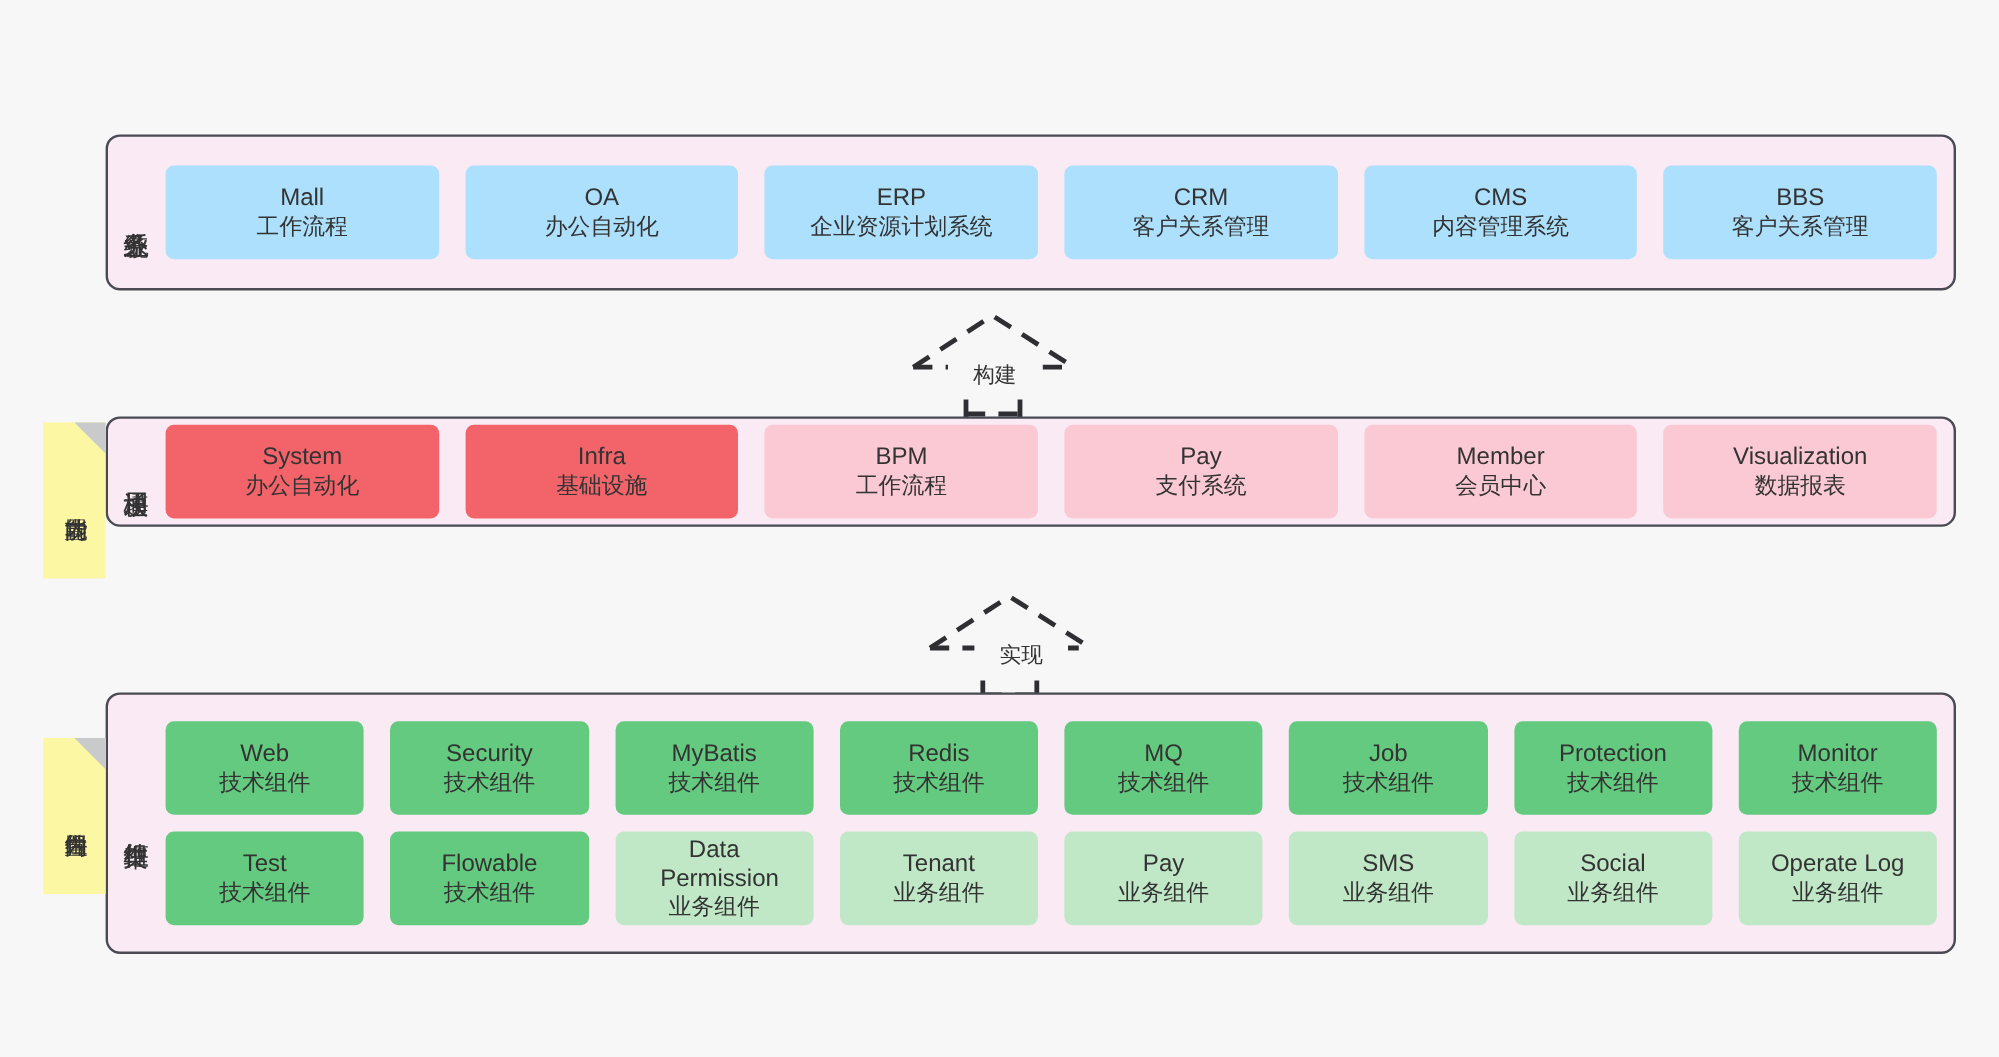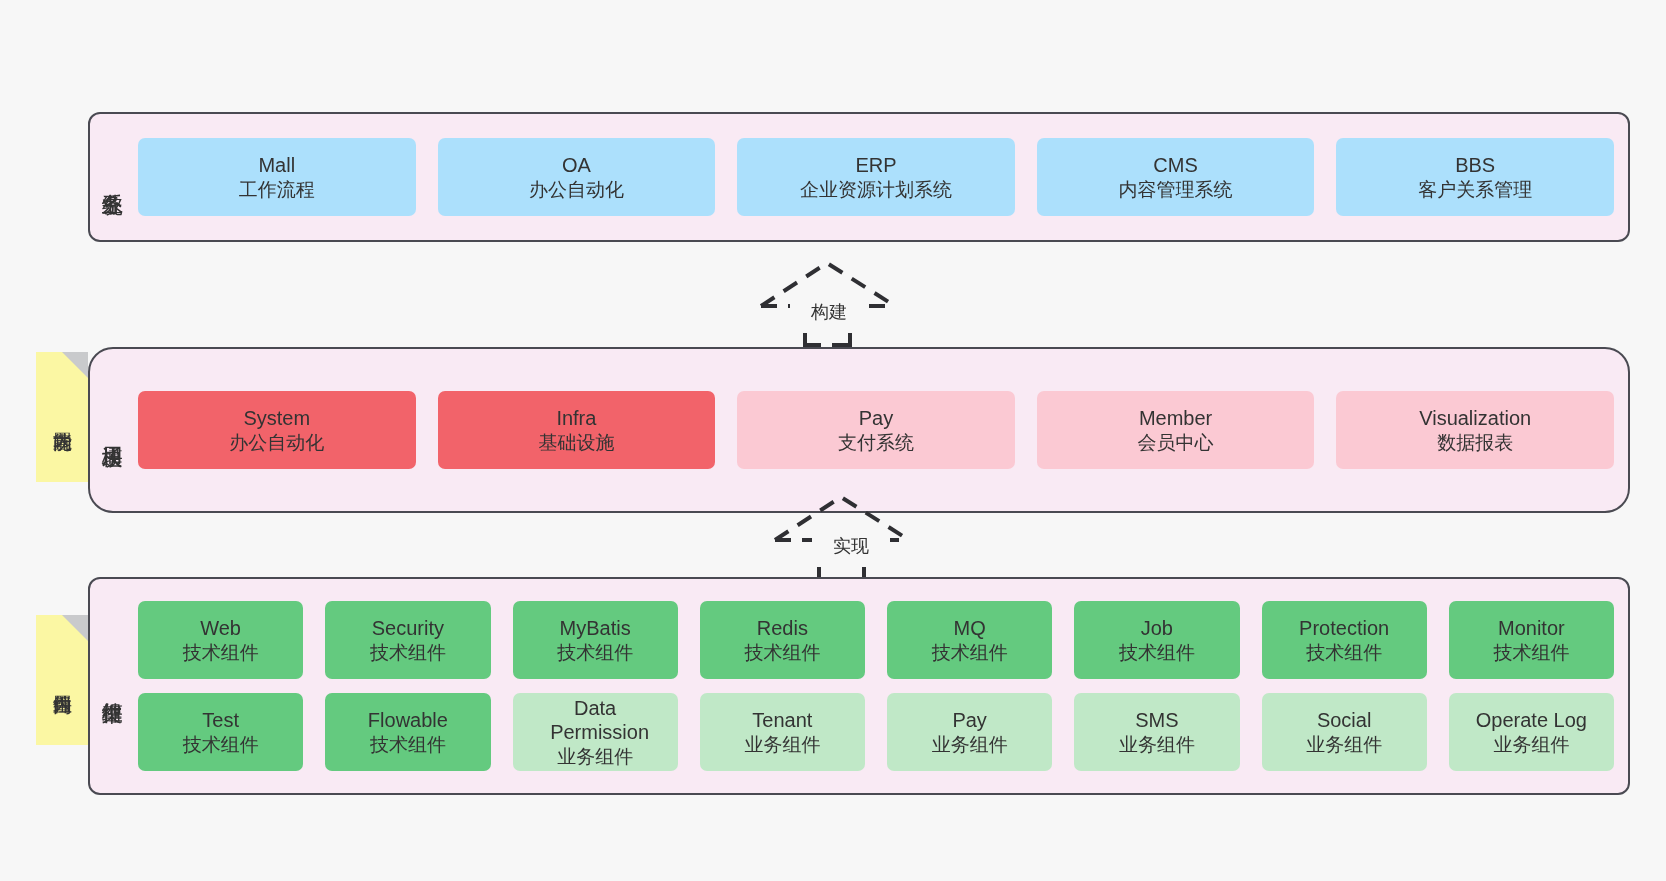--- a/index.html
+++ b/index.html
@@ -155,20 +155,24 @@
           <span class="en">Mall</span>
           <span class="cn">工作流程</span>
         </div>
         <div class="node blue">
           <span class="en">OA</span>
           <span class="cn">办公自动化</span>
         </div>
         <div class="node blue">
           <span class="en">ERP</span>
           <span class="cn">企业资源计划系统</span>
+        </div>
+        <div class="node blue">
+          <span class="en">CRM</span>
+          <span class="cn">客户关系管理</span>
         </div>
         <div class="node blue">
           <span class="en">CMS</span>
           <span class="cn">内容管理系统</span>
         </div>
         <div class="node blue">
           <span class="en">BBS</span>
           <span class="cn">客户关系管理</span>
         </div>
       </div>
@@ -179,31 +183,35 @@
     <svg width="144" height="90" viewBox="0 0 144 90">
       <path d="M 4 48 L 70 5 L 138 48" fill="none" stroke="#2f2f33" stroke-width="4" stroke-dasharray="16 11" stroke-linecap="butt"></path>
       <path d="M 4 48 L 138 48" fill="none" stroke="#2f2f33" stroke-width="4" stroke-dasharray="16 11" stroke-linecap="butt"></path>
       <path d="M 48 48 L 48 90" fill="none" stroke="#2f2f33" stroke-width="4" stroke-dasharray="16 11" stroke-linecap="butt"></path>
       <path d="M 93 48 L 93 90" fill="none" stroke="#2f2f33" stroke-width="4" stroke-dasharray="16 11" stroke-linecap="butt"></path>
       <path d="M 48 87 L 93 87" fill="none" stroke="#2f2f33" stroke-width="4" stroke-dasharray="16 11" stroke-linecap="butt"></path>
     </svg>
     <span class="conn-label" style="top:42px; left:72px;">构建</span>
   </div>
 
-  <div class="layer layer-common" style="left:88px; top:347px; width:1542px; height:166px;border-radius:25px;">
+  <div class="layer layer-common" style="left:88px; top:347px; width:1542px; height:92px;">
     <div class="layer-title">通用模块</div>
     <div class="layer-body">
       <div class="row">
         <div class="node red">
           <span class="en">System</span>
           <span class="cn">办公自动化</span>
         </div>
         <div class="node red">
           <span class="en">Infra</span>
           <span class="cn">基础设施</span>
+        </div>
+        <div class="node pink">
+          <span class="en">BPM</span>
+          <span class="cn">工作流程</span>
         </div>
         <div class="node pink">
           <span class="en">Pay</span>
           <span class="cn">支付系统</span>
         </div>
         <div class="node pink">
           <span class="en">Member</span>
           <span class="cn">会员中心</span>
         </div>
         <div class="node pink">

